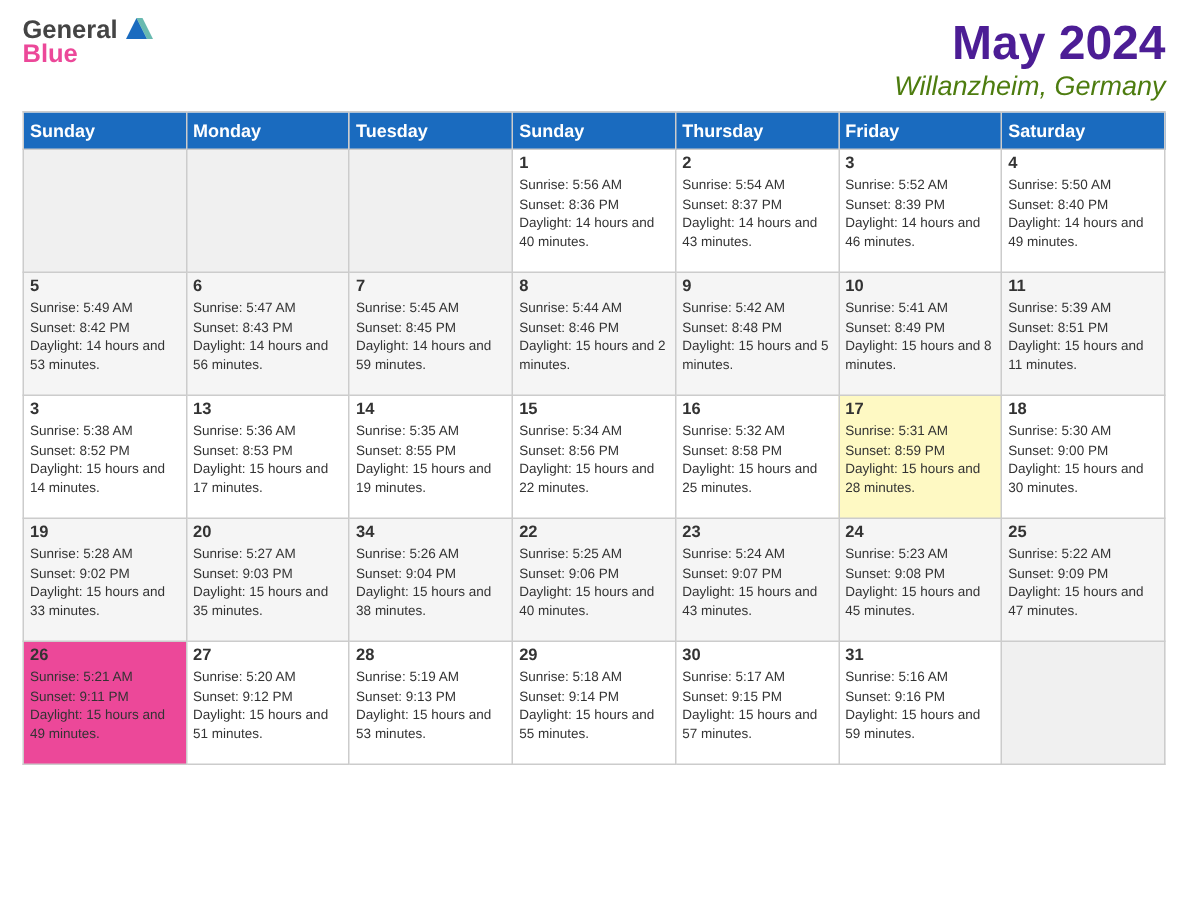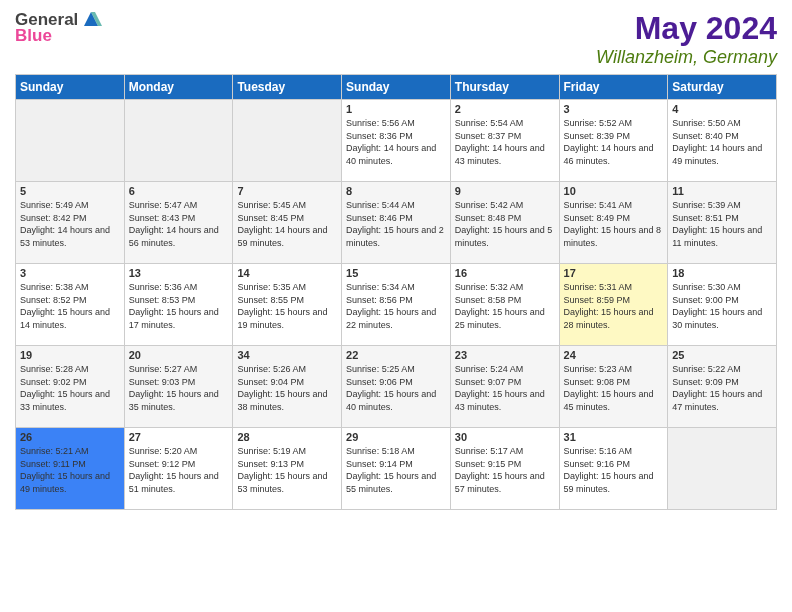--- a/index.html
+++ b/index.html
@@ -222,21 +222,21 @@
           <td style="background-color: rgb(245, 245, 245);">
         <div class="day-num">24</div>
         <div class="cell-text">Sunrise: 5:23 AM<br>Sunset: 9:08 PM<br>Daylight: 15 hours and 45 minutes.</div>
       </td>
           <td style="background-color: rgb(245, 245, 245);">
         <div class="day-num">25</div>
         <div class="cell-text">Sunrise: 5:22 AM<br>Sunset: 9:09 PM<br>Daylight: 15 hours and 47 minutes.</div>
       </td>
         </tr>
         <tr>
-          <td style="background-color: #3b82f6;">
+          <td style="background-color: #ec4899;">
         <div class="day-num">26</div>
         <div class="cell-text">Sunrise: 5:21 AM<br>Sunset: 9:11 PM<br>Daylight: 15 hours and 49 minutes.</div>
       </td>
           <td style="background-color: rgb(255, 255, 255);">
         <div class="day-num">27</div>
         <div class="cell-text">Sunrise: 5:20 AM<br>Sunset: 9:12 PM<br>Daylight: 15 hours and 51 minutes.</div>
       </td>
           <td style="background-color: rgb(255, 255, 255);">
         <div class="day-num">28</div>
         <div class="cell-text">Sunrise: 5:19 AM<br>Sunset: 9:13 PM<br>Daylight: 15 hours and 53 minutes.</div>

